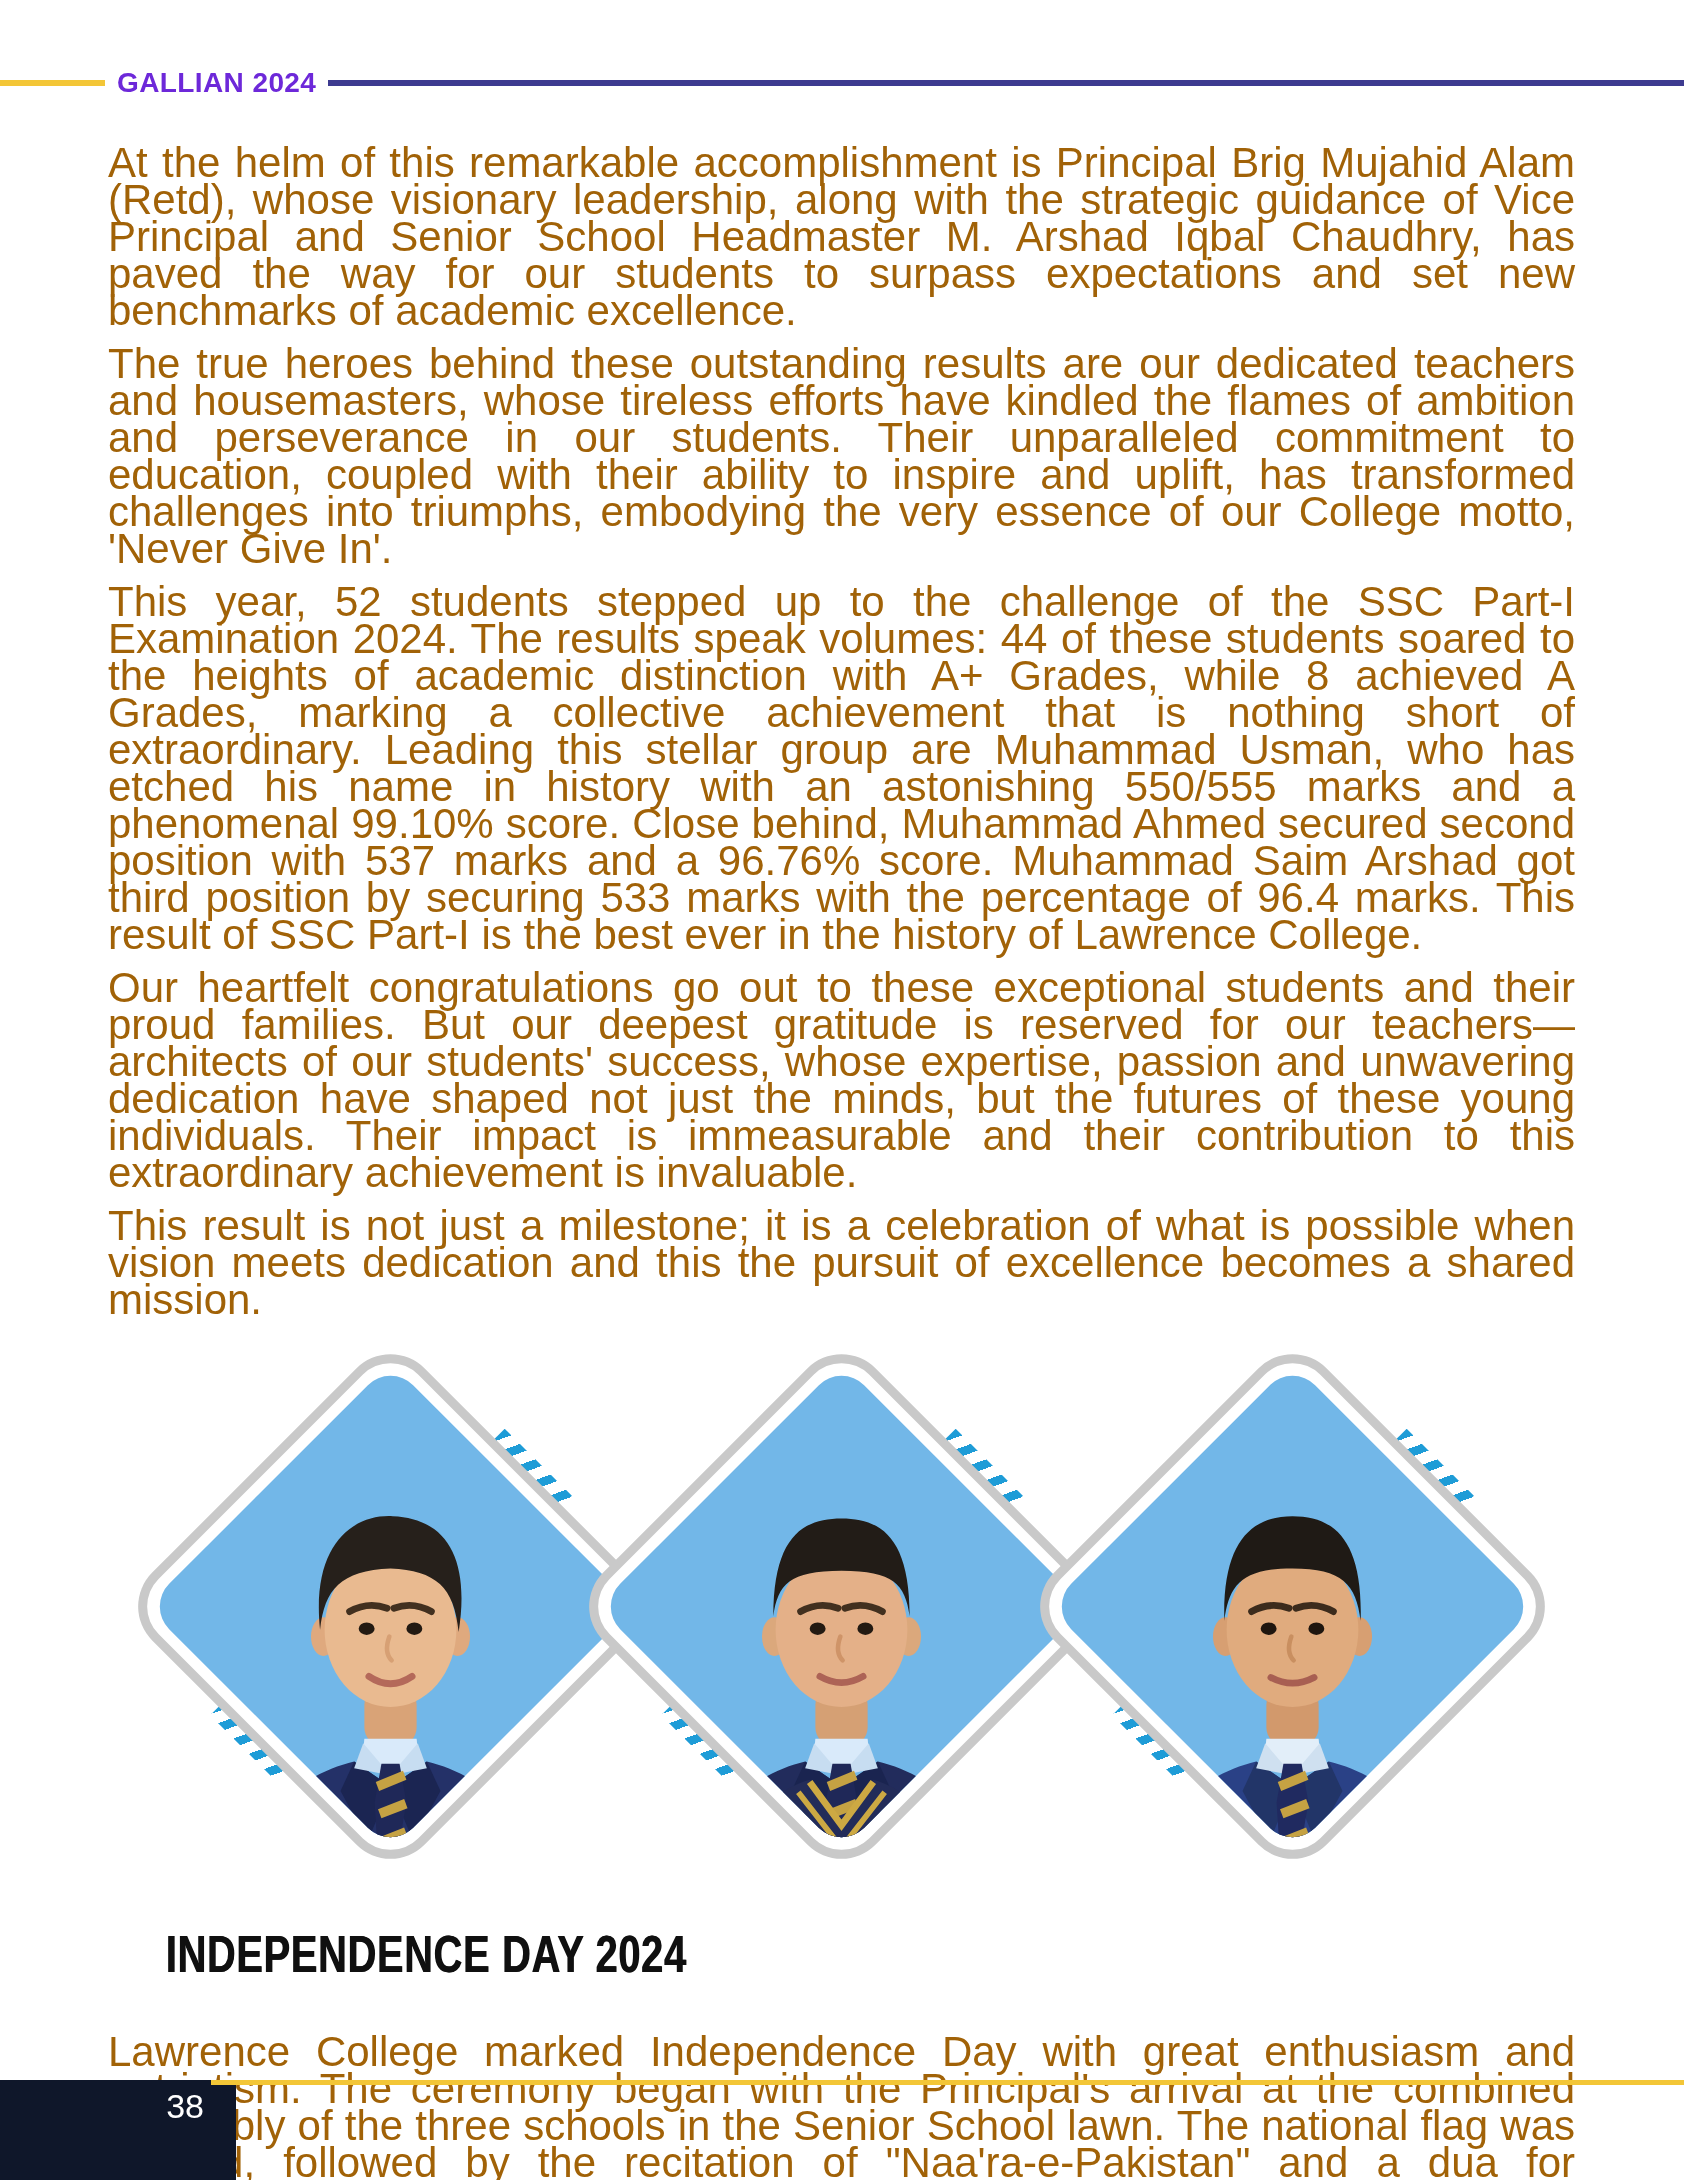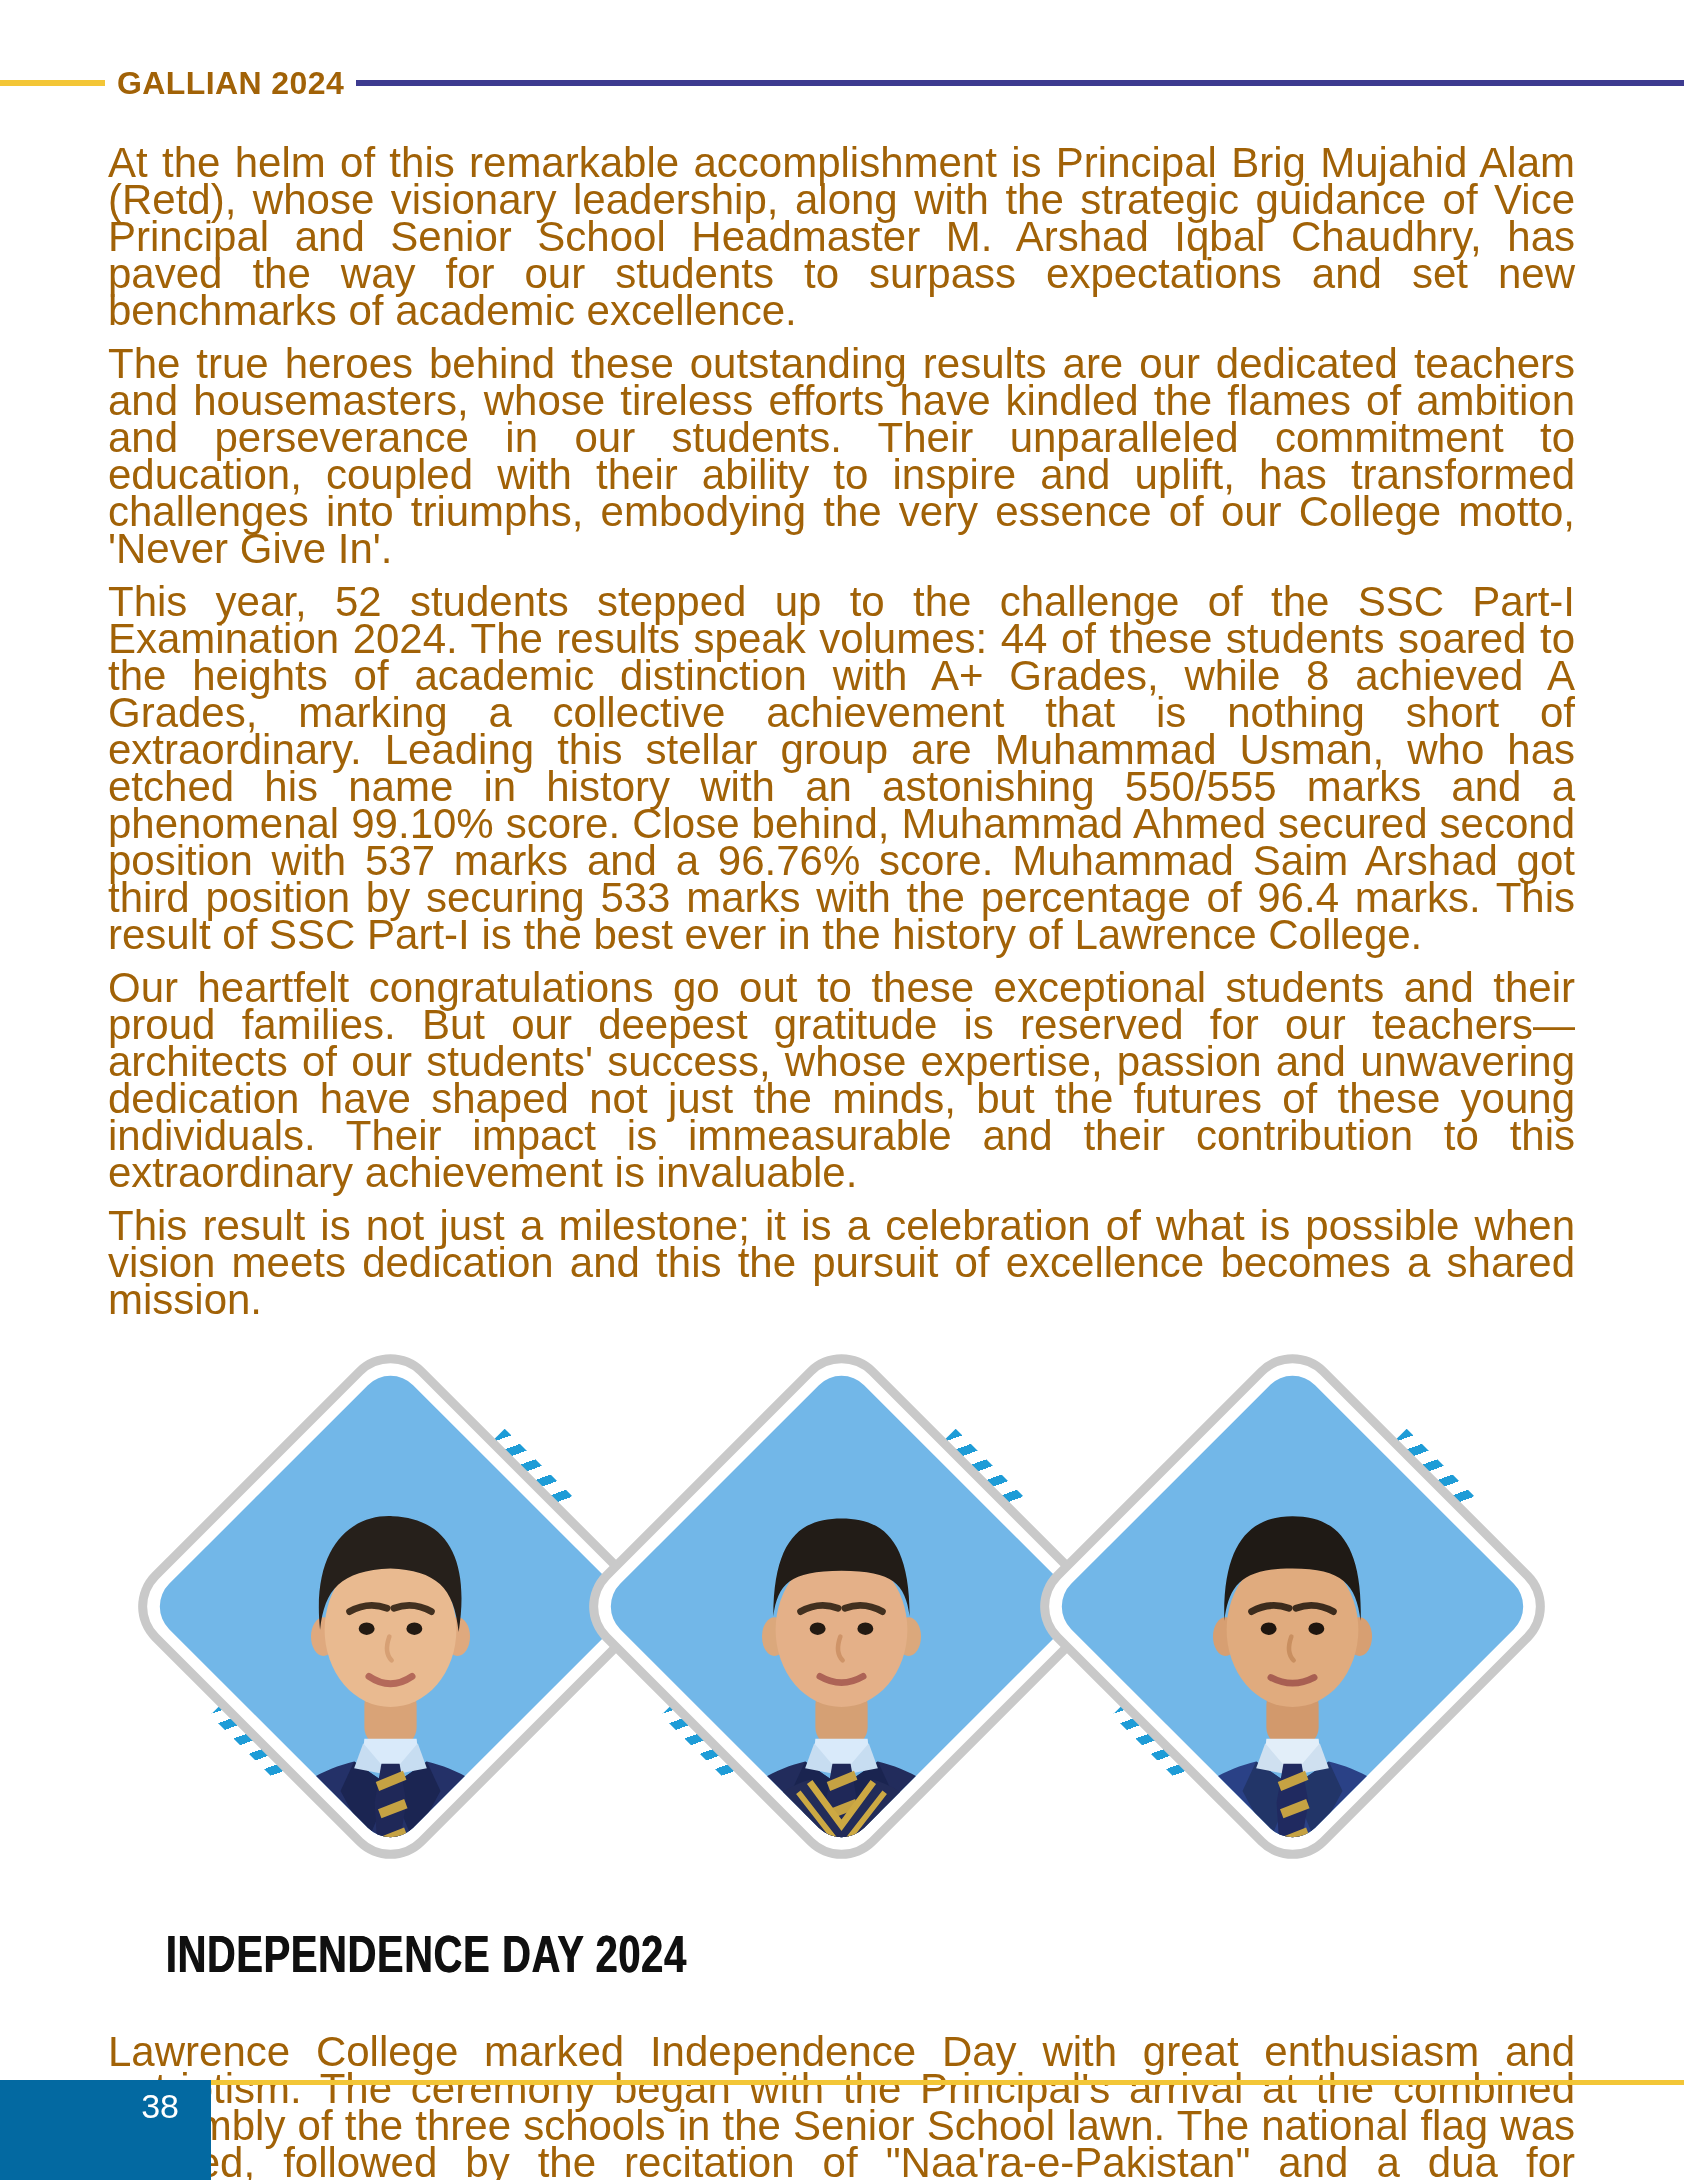--- a/index.html
+++ b/index.html
@@ -18,24 +18,24 @@
     top: 66px; left: 0; right: 0;
     height: 34px;
     display: flex;
     align-items: center;
   }
   .rule { height: 6px; }
   .rule-yellow { width: 105px; background: #F3C637; }
   .rule-purple { flex: 1; background: #3D3B90; }
   .header-title {
     margin: 0 12px;
-    font-size: 32px;
+    font-size: 28px;
     font-weight: 700;
     letter-spacing: 0.4px;
-    color: #a16207;
+    color: #6d28d9;
     white-space: nowrap;
   }
 
   
   .content {
     position: absolute;
     top: 0; left: 92px; right: 94px;
     padding-top: 128px;
   }
   .body-p {
@@ -111,21 +111,22 @@
     text-shadow: 0.9px 0 currentColor;
     white-space: nowrap;
   }
   .after-heading { margin-top: 49px; }
 
   
   .page-num-box {
     position: absolute;
     left: 0; bottom: 0;
     width: 211px; height: 101px;
-    background: #0369a1;
+    background: #0f172a;
+    padding-left: 25px;
   }
   .page-num {
     position: absolute;
     top: 6.8px; right: 32px;
     font-size: 34px;
     color: #ffffff;
   }
   .bottom-rule {
     position: absolute;
     left: 211px; right: 0; bottom: 96px;

